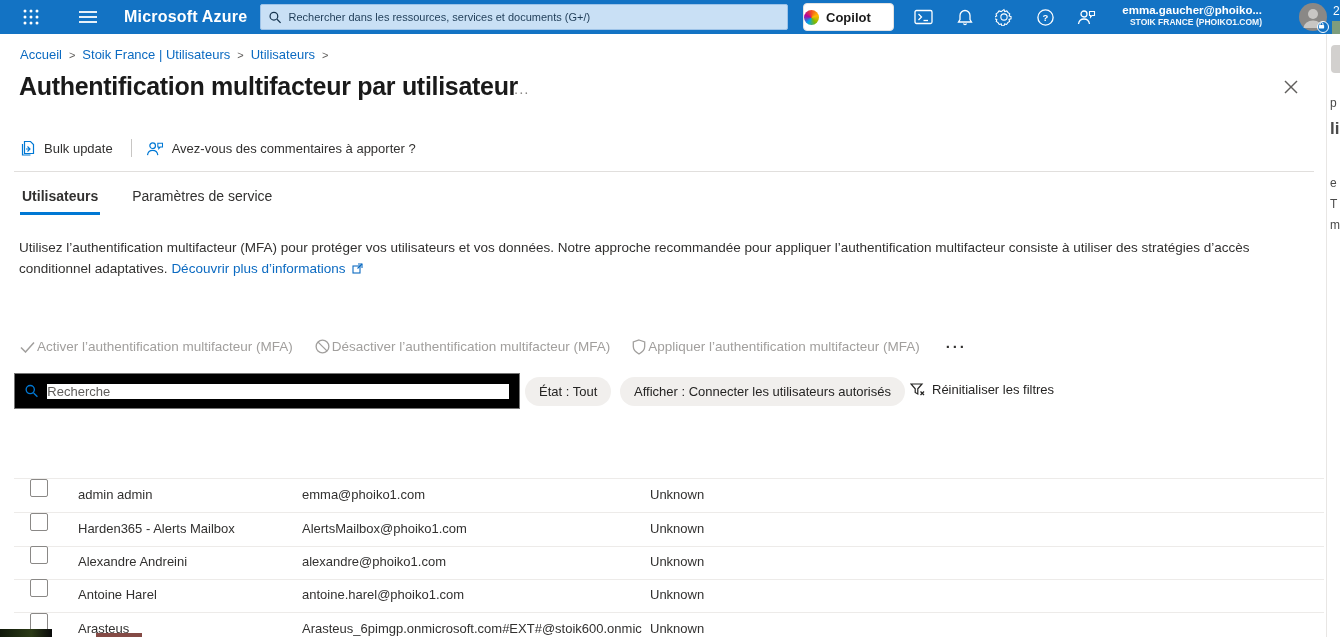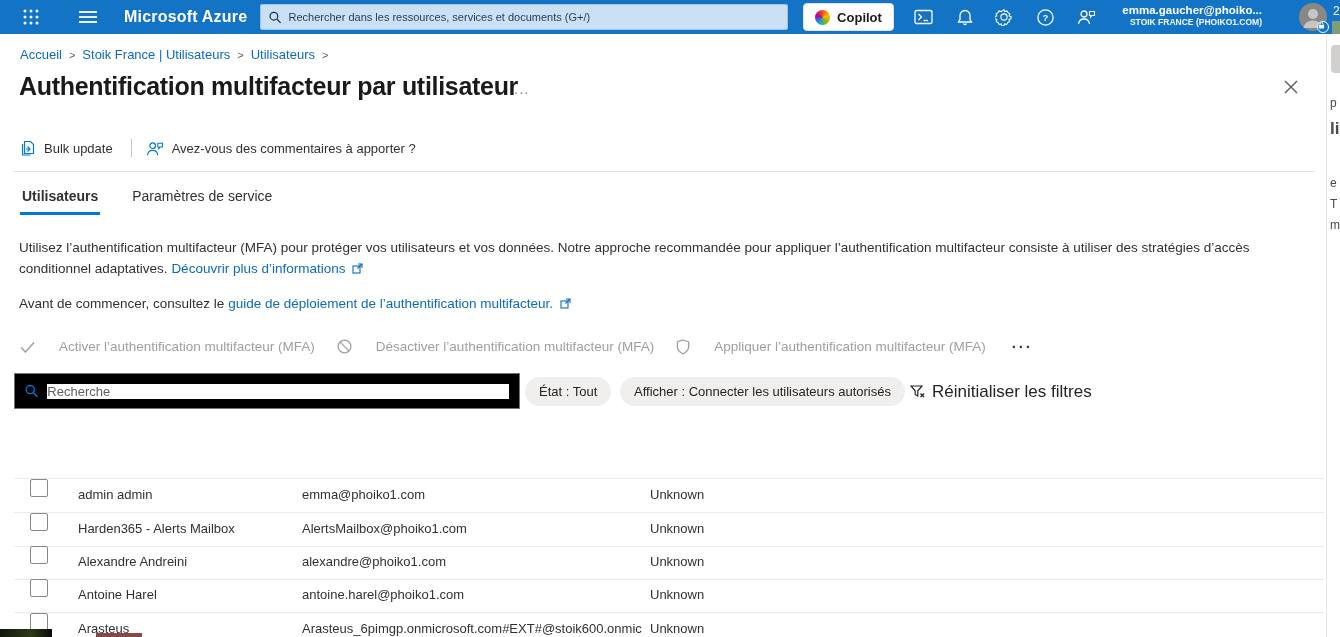--- a/index.html
+++ b/index.html
@@ -8,21 +8,21 @@
   .screen { position:relative; width:1340px; height:637px; background:#fff; overflow:hidden; }
 
   
   .topbar { position:absolute; left:0; top:0; width:1340px; height:34px; background:#1373c4; display:flex; align-items:center; }
   .topbar .waffle { width:46px; height:34px; display:flex; align-items:center; justify-content:center; cursor:pointer; margin-left:8px; }
   .topbar .burger { width:40px; height:34px; display:flex; align-items:center; justify-content:center; cursor:pointer; margin-left:14px; }
   .brand { color:#fff; font-weight:bold; font-size:16px; letter-spacing:.2px; margin-left:16px; white-space:nowrap; cursor:pointer; }
   .gsearch { position:absolute; left:260px; top:4px; width:528px; height:26px; background:#c9e0f5; border:1px solid #9dc3e8; border-radius:2px; display:flex; align-items:center; padding:0 8px; }
   .gsearch input { border:none; outline:none; background:transparent; font-size:11px; color:#16344f; width:100%; margin-left:7px; font-family:"Liberation Sans",sans-serif; }
   .gsearch input::placeholder { color:#16344f; opacity:.95; }
-  .copilot { position:absolute; left:803px; top:3px; width:91px; height:28px; background:#fff; border-radius:4px; display:flex; align-items:center; justify-content:center; gap:7px; cursor:pointer; border:1px solid #e3e3e3; }
+  .copilot { position:absolute; left:803px; top:3px; width:91px; height:28px; background:#fff; border-radius:4px; display:flex; align-items:center; gap:7px; cursor:pointer; border:1px solid #e3e3e3; }
   .copilot span { font-size:13px; font-weight:bold; color:#1a1a1a; }
   .copilot-logo { width:15px; height:15px; border-radius:50%; background:conic-gradient(#f25022,#ffb900,#7fba00,#00a4ef,#b4009e,#f25022); }
   .topicon { position:absolute; top:0; width:36px; height:34px; display:flex; align-items:center; justify-content:center; cursor:pointer; color:#fff; }
   .acct { position:absolute; right:78px; top:3px; text-align:right; color:#fff; cursor:pointer; line-height:1.25; }
   .acct .em { font-size:11.5px; font-weight:bold; white-space:nowrap; }
   .acct .tn { font-size:8.5px; font-weight:bold; opacity:.95; white-space:nowrap; }
   .avatar { position:absolute; left:1299px; top:3px; width:28px; height:28px; border-radius:50%; background:#8a8886; cursor:pointer; }
   .avatar svg { position:absolute; left:0; top:0; }
   .lockbadge { position:absolute; right:-2px; bottom:-2px; width:12px; height:12px; border-radius:50%; background:#1373c4; border:1px solid #fff; display:flex; align-items:center; justify-content:center; }
   .hdr-frag { position:absolute; left:1333px; top:4px; color:#fff; font-size:12px; }
@@ -48,29 +48,29 @@
   .tab.active { font-weight:bold; border-bottom:3px solid #0078d4; }
 
   
   .intro1 { position:absolute; left:19px; top:237px; width:1300px; font-size:13.5px; line-height:21px; color:#323130; }
   .intro2 { position:absolute; left:19px; top:296px; width:1300px; font-size:13.5px; color:#323130; }
   a.blue { color:#0b6ac1; text-decoration:none; cursor:pointer; }
   .extlink { display:inline-block; margin-left:3px; vertical-align:-1px; }
 
   
   .actrow { position:absolute; left:20px; top:338px; display:flex; align-items:center; gap:22px; font-size:13.5px; color:#a19f9d; }
-  .act { display:flex; align-items:center; gap:24px; white-space:nowrap; cursor:default; }
+  .act { display:flex; align-items:center; gap:2px; white-space:nowrap; cursor:default; }
   .act-more { color:#323130; font-weight:bold; font-size:15px; letter-spacing:2px; cursor:pointer; margin-left:4px; }
 
   
   .srchbox { position:absolute; left:14px; top:373px; width:506px; height:36px; border:1px solid #757575; border-radius:0; background:#000000; display:flex; align-items:center; padding:0 10px; }
   .srchbox input { border:none; outline:none; font-size:13px; color:#323130; width:100%; margin-left:9px; font-family:"Liberation Sans",sans-serif; }
   .srchbox input::placeholder { color:#605e5c; }
   .pill { position:absolute; top:377px; height:29px; background:#f1efed; border-radius:15px; display:flex; align-items:center; padding:0 14px; font-size:13px; color:#252423; cursor:pointer; white-space:nowrap; }
-  .reset { position:absolute; left:910px; top:382px; display:flex; align-items:center; gap:7px; font-size:17px; color:#252423; cursor:pointer; white-space:nowrap; }
+  .reset { position:absolute; left:910px; top:382px; display:flex; align-items:center; gap:7px; font-size:13px; color:#252423; cursor:pointer; white-space:nowrap; }
 
   
   .thead { position:absolute; left:0; top:440px; width:1340px; height:38px; }
   .thead .col { position:absolute; top:8px; font-size:13px; font-weight:bold; color:#252423; }
   .tbl-rule { position:absolute; left:14px; width:1310px; height:1px; background:#edebe9; }
   .checkbox { position:absolute; left:30px; width:18px; height:18px; border:1px solid #8a8886; border-radius:2px; background:#fff; cursor:pointer; }
   .trow { position:absolute; left:0; width:1157px; height:34px; }
   .trow .cell { position:absolute; top:8px; font-size:13px; color:#323130; white-space:nowrap; }
   .sort { font-size:10px; color:#605e5c; letter-spacing:-2px; margin-left:5px; font-weight:normal; }
 
@@ -228,31 +228,20 @@
     <span>Utilisez l’authentification multifacteur (MFA) pour protéger vos utilisateurs et vos données. Notre approche recommandée pour appliquer l’authentification multifacteur consiste à utiliser des stratégies d’accès conditionnel adaptatives.</span>
     <a class="blue">Découvrir plus d’informations</a>
     <span class="extlink">
       <svg width="11" height="11" viewBox="0 0 11 11">
           <rect x="1" y="3" width="7" height="7" fill="none" stroke="#0b6ac1" stroke-width="1.1"></rect>
           <polyline points="6,1 10,1 10,5" fill="none" stroke="#0b6ac1" stroke-width="1.1"></polyline>
           <line x1="10" y1="1" x2="5.5" y2="5.5" stroke="#0b6ac1" stroke-width="1.1"></line>
         </svg>
     </span>
   </div>
-  <div class="intro2">
-    <span>Avant de commencer, consultez le</span>
-    <a class="blue">guide de déploiement de l’authentification multifacteur.</a>
-    <span class="extlink">
-      <svg width="11" height="11" viewBox="0 0 11 11">
-          <rect x="1" y="3" width="7" height="7" fill="none" stroke="#0b6ac1" stroke-width="1.1"></rect>
-          <polyline points="6,1 10,1 10,5" fill="none" stroke="#0b6ac1" stroke-width="1.1"></polyline>
-          <line x1="10" y1="1" x2="5.5" y2="5.5" stroke="#0b6ac1" stroke-width="1.1"></line>
-        </svg>
-    </span>
-  </div>
 
   <div class="actrow">
     <div class="act">
       <svg width="15" height="12" viewBox="0 0 15 12">
           <polyline points="1,6.5 5.5,11 14,1.5" fill="none" stroke="#a19f9d" stroke-width="1.5"></polyline>
         </svg>
       <span>Activer l’authentification multifacteur (MFA)</span>
     </div>
     <div class="act">
       <svg width="15" height="15" viewBox="0 0 16 16">

